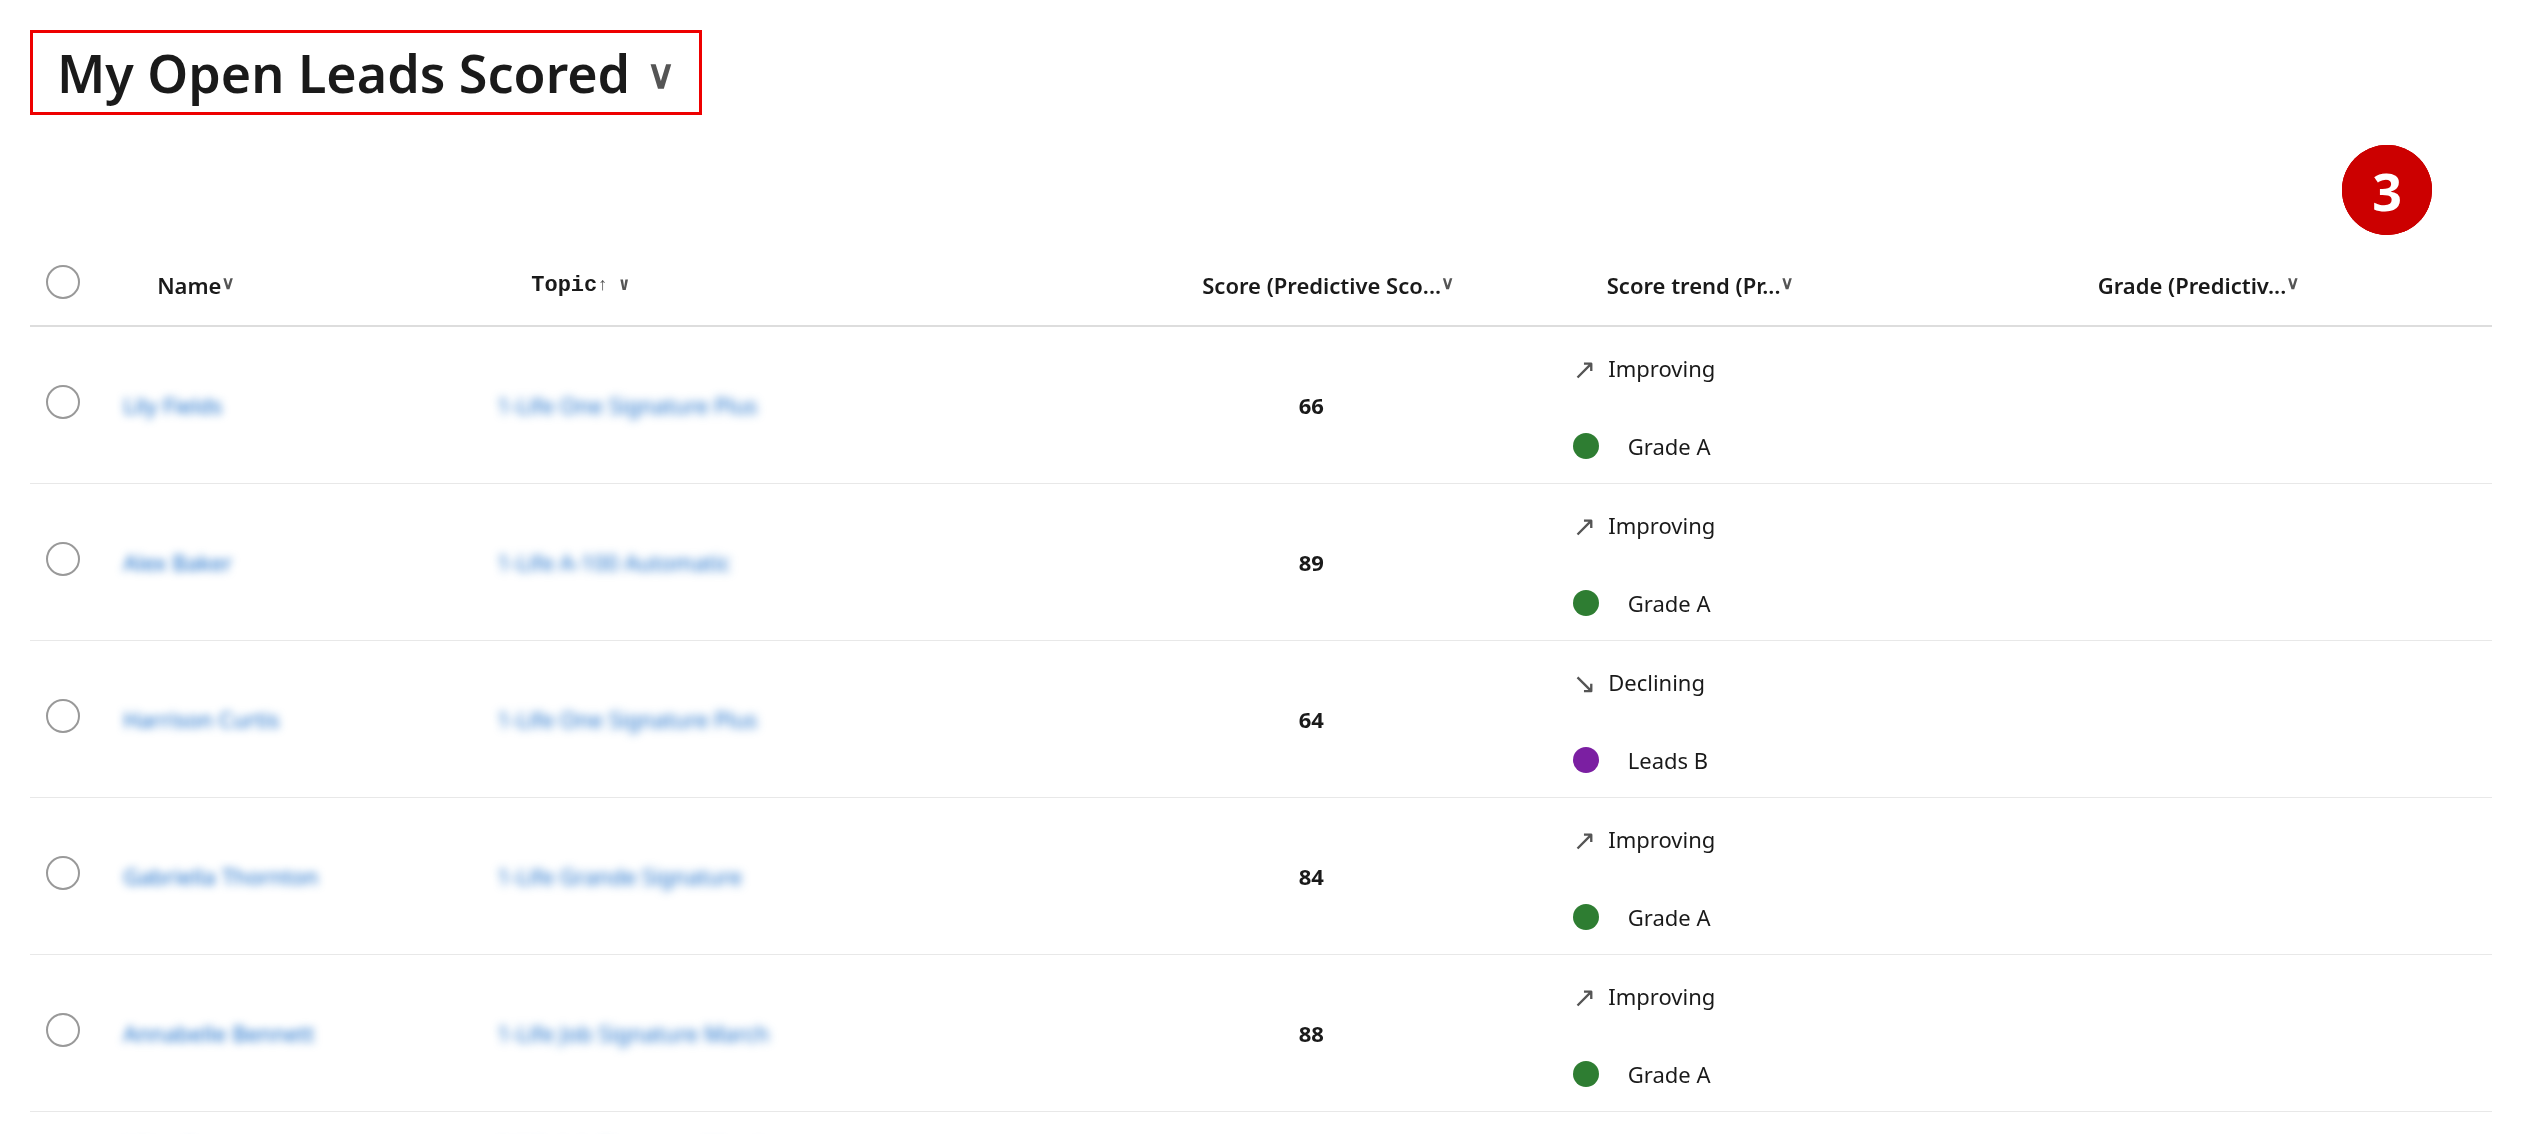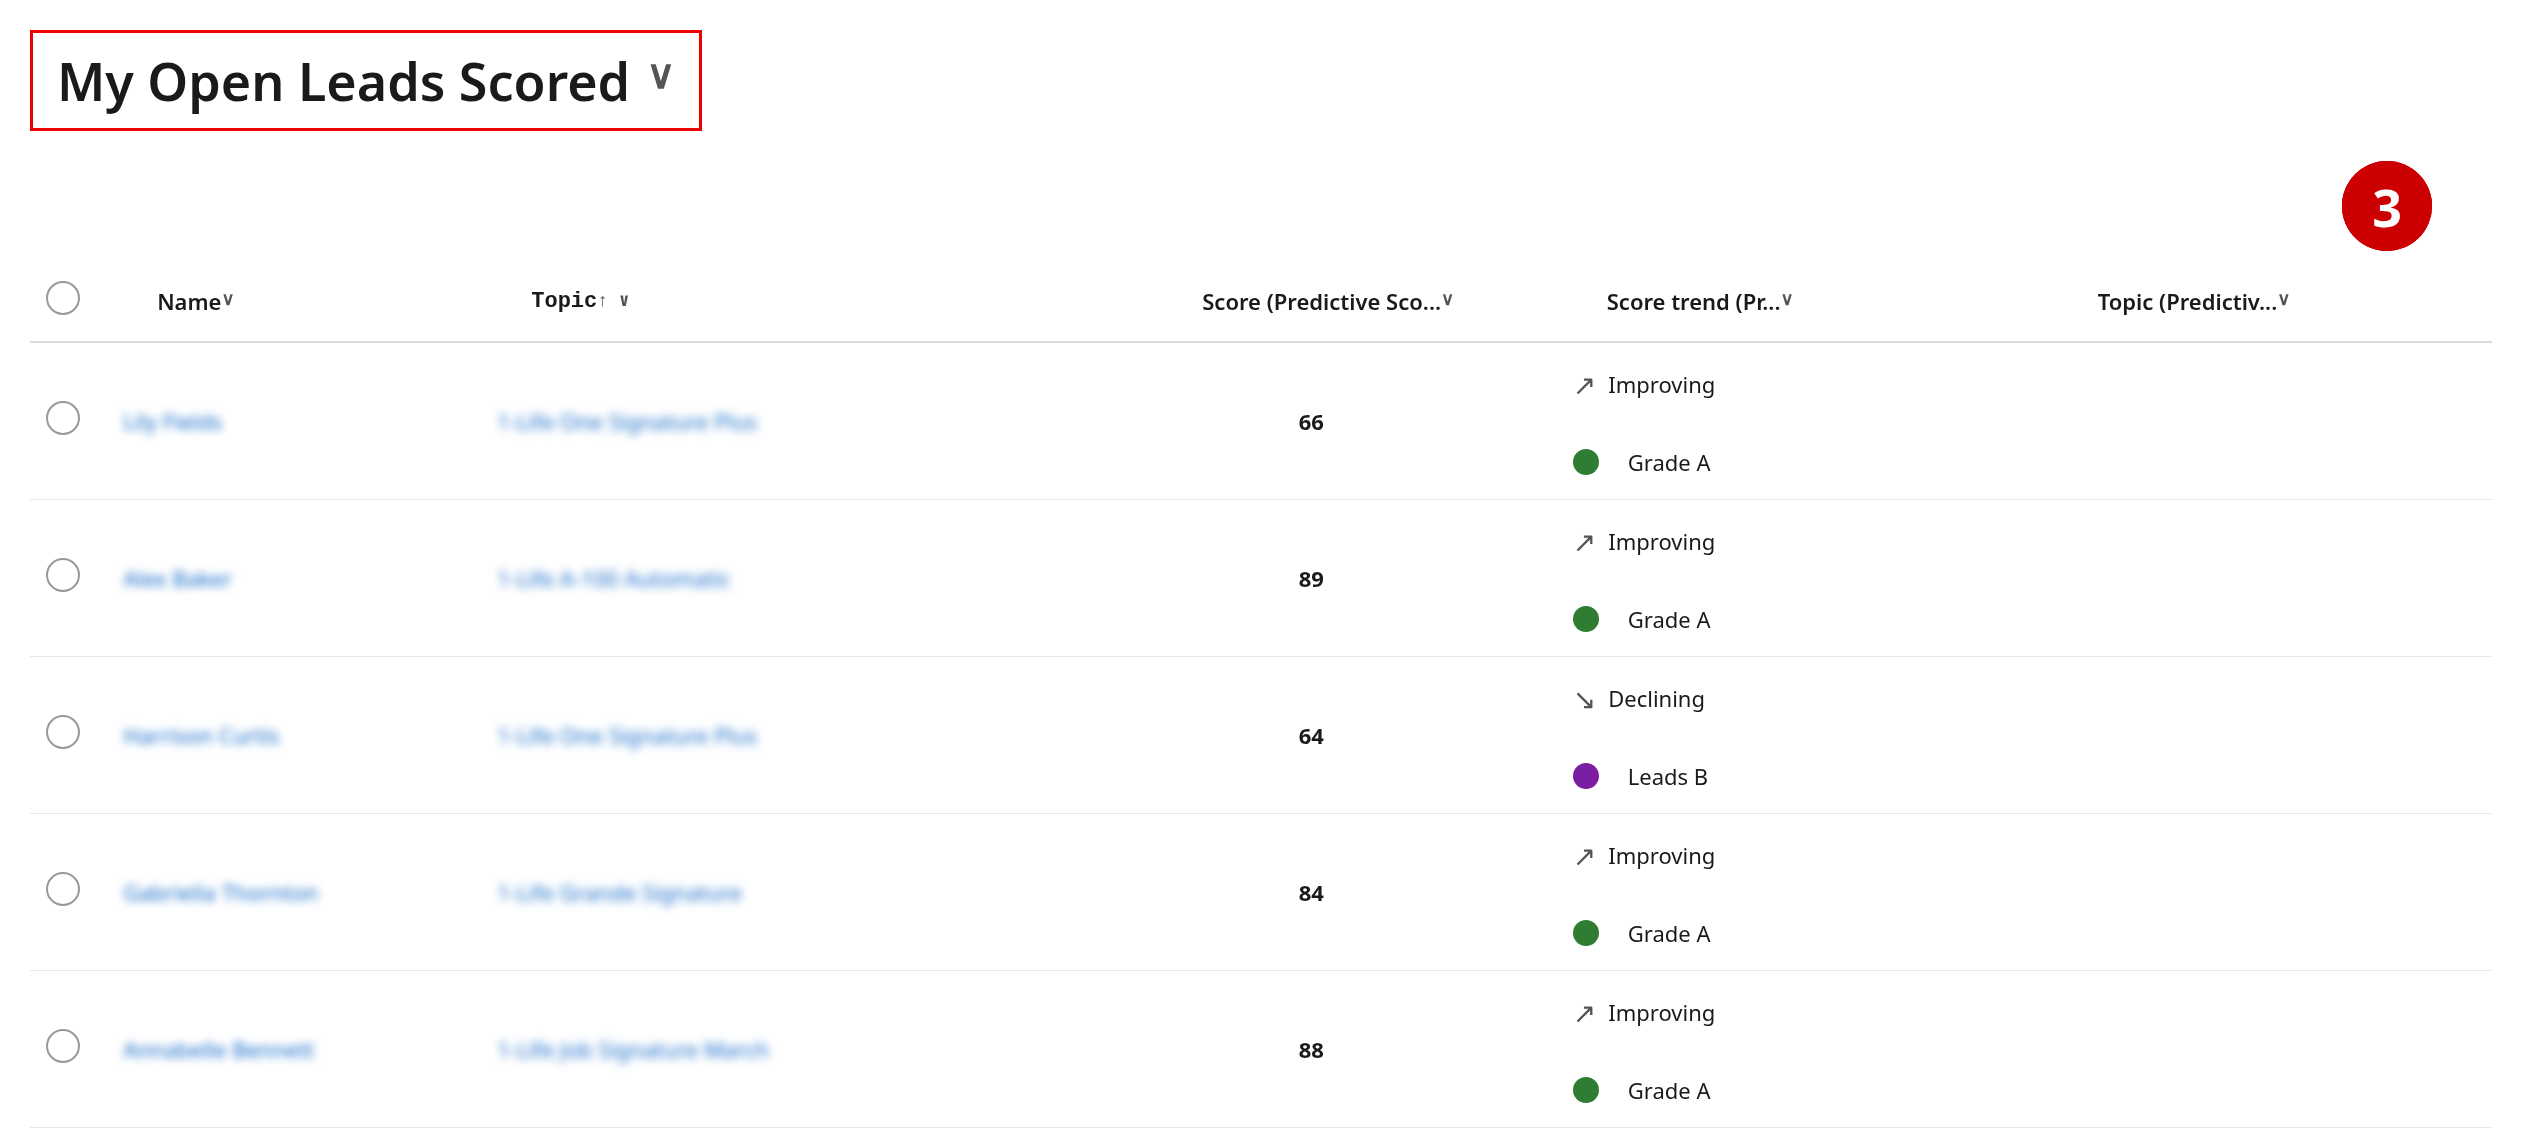--- a/index.html
+++ b/index.html
@@ -28,23 +28,23 @@
     .title-section {
       display: flex;
       align-items: center;
     }
 
     .view-title {
       font-size: 52px;
       font-weight: 600;
       color: #1a1a1a;
       border: 3px solid #e00;
-      padding: 12px 24px;
-      display: flex;
-      align-items: flex-start;
+      padding: 4px 24px;
+      display: flex;
+      align-items: center;
       gap: 16px;
       cursor: pointer;
     }
 
     .chevron-down {
       font-size: 40px;
       color: #555;
     }
 
     .header-actions {
@@ -307,21 +307,21 @@
             </div>
           </th>
           <th class="col-trend">
             <div class="col-header-flex">
               <span>Score trend (Pr...</span>
               <span class="sort-icons dropdown-arrow">∨</span>
             </div>
           </th>
           <th class="col-grade">
             <div class="col-header-flex">
-              <span>Topic (Predictiv...</span>
+              <span>Grade (Predictiv...</span>
               <span class="sort-icons dropdown-arrow">∨</span>
             </div>
           </th>
         </tr>
       </thead>
       <tbody id="table-body">
 
       <tr>
       <td class="td-checkbox">
         <span class="checkbox-circle"></span>

